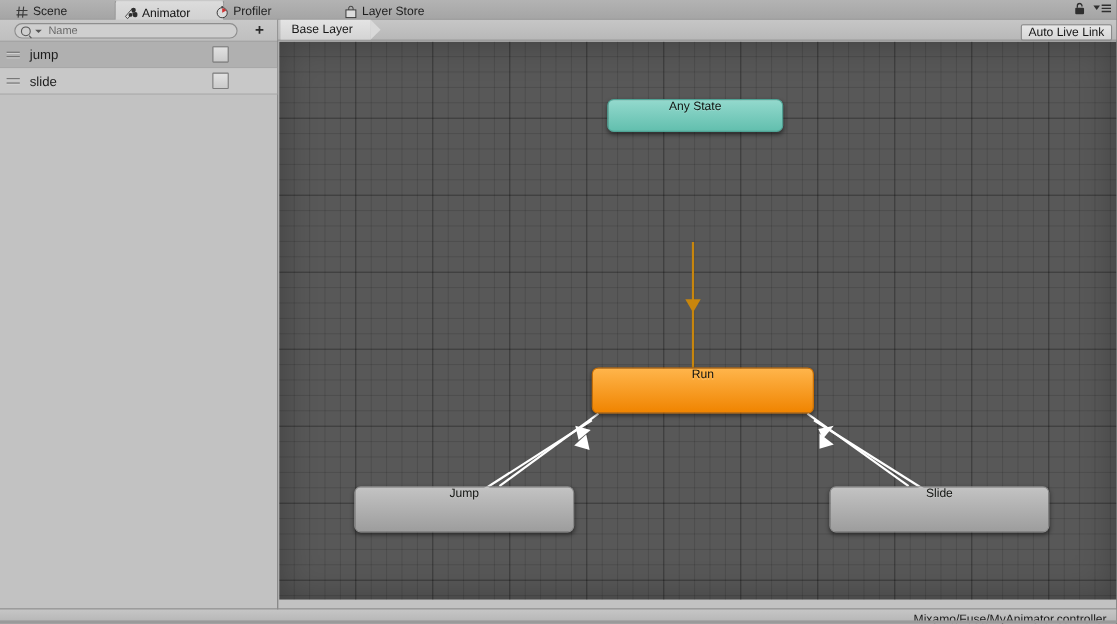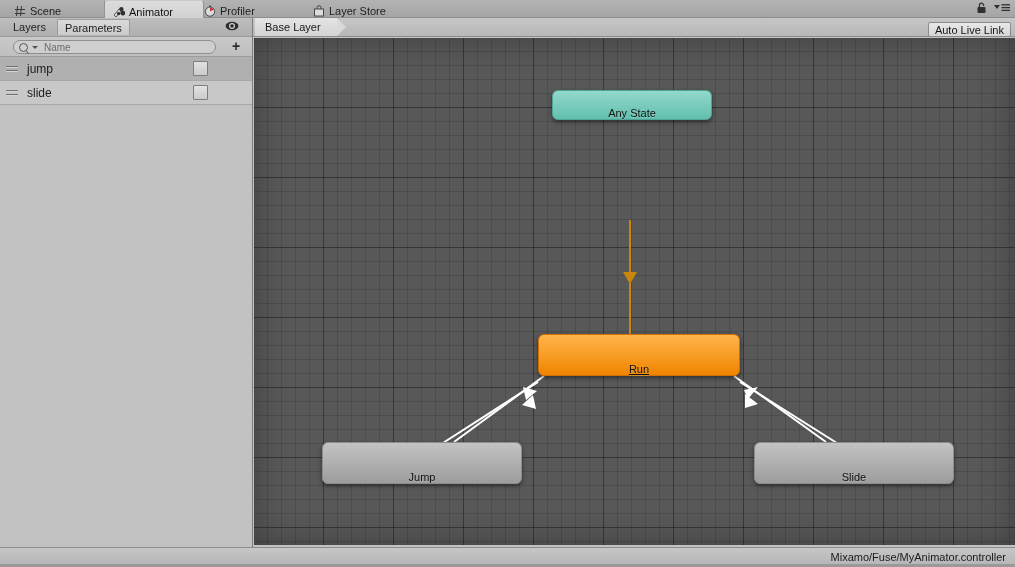--- a/index.html
+++ b/index.html
@@ -263,50 +263,49 @@
     position: absolute;
     inset: 0;
     pointer-events: none;
     box-shadow: inset 0 0 34px rgba(0,0,0,0.30);
   }
 
   .node {
     position: absolute;
     border-radius: 6px;
     display: flex;
-    align-items: flex-end;
+    align-items: flex-start;
     justify-content: center;
     font-size: 11px;
     color: #10120f;
     box-sizing: border-box;
     box-shadow: 0 2px 4px rgba(0,0,0,0.45);
     text-shadow: 0 1px 0 rgba(255,255,255,0.18);
   }
   .node.anystate {
     background: linear-gradient(#93d9cd, #62bfae);
     border: 1px solid #4fa496;
   }
   .node.entry {
     background: linear-gradient(#5ee052, #17c50d);
     border: 1px solid #14a10d;
   }
   .node.run {
     background: linear-gradient(#ffb54b, #f08400);
     border: 1px solid #cf7100;
-    text-decoration: underline;
   }
   .node.normal {
     background: linear-gradient(#c3c3c3, #9d9d9d);
     border: 1px solid #8d8d8d;
   }
 
   .statusbar {
     position: absolute;
     left: 0; bottom: 0;
-    width: 1015px; height: 20px;
+    width: 1015px; height: 14px;
     background: linear-gradient(#c6c6c6, #b4b4b4);
     border-top: 1px solid #8c8c8c;
     box-sizing: border-box;
   }
   .status-path {
     position: absolute;
     right: 9px; top: 3px;
     font-size: 11px;
     color: #1b1b1b;
     font-family: "Liberation Sans", sans-serif;
@@ -343,21 +342,21 @@
         <svg width="12" height="12" viewBox="0 0 12 12">
           <path d="M1 9 L7 2 L9 4 L3 11 Z" fill="#d9d9d9" stroke="#3a3a3a" stroke-width="0.8"></path>
           <circle cx="8.4" cy="3.2" r="2.1" fill="#2f2f2f"></circle>
           <circle cx="9.9" cy="7.2" r="2.4" fill="#2f2f2f"></circle>
           <circle cx="5.6" cy="7.6" r="1.7" fill="#2f2f2f"></circle>
         </svg>
       </span>
       <span>Animator</span>
     </div>
 
-    <div class="tab" style="left:196px;width:80px;">
+    <div class="tab" style="left:188px;width:80px;">
       <span class="tab-icon">
         <svg width="12" height="12" viewBox="0 0 12 12">
           <circle cx="6" cy="6.6" r="4.6" fill="#dcdcdc" stroke="#3a3a3a" stroke-width="0.9"></circle>
           <path d="M6 6.6 L6 2.4 A4.2 4.2 0 0 1 9.7 4.6 Z" fill="#c33"></path>
           <rect x="5.2" y="0.6" width="1.6" height="1.4" fill="#3a3a3a"></rect>
         </svg>
       </span>
       <span>Profiler</span>
     </div>
 
@@ -386,35 +385,20 @@
             <line x1="8.5" y1="4.6" x2="17" y2="4.6"></line>
             <line x1="8.5" y1="7.4" x2="17" y2="7.4"></line>
           </g>
         </svg>
       </span>
     </div>
   </div>
 
   <div class="leftpanel">
 
-    <div class="subtabbar">
-      <div class="subtab" style="left:6px;">
-        <span>Layers</span>
-      </div>
-      <div class="subtab active" style="left:57px;">
-        <span>Parameters</span>
-      </div>
-      <div class="eye-btn">
-        <svg width="16" height="12" viewBox="0 0 16 12">
-          <ellipse cx="8" cy="6" rx="6.4" ry="4.2" fill="#2e2e2e"></ellipse>
-          <ellipse cx="8" cy="6" rx="3" ry="3" fill="#cfcfcf"></ellipse>
-          <circle cx="8" cy="6" r="1.7" fill="#222"></circle>
-        </svg>
-      </div>
-    </div>
 
     <div class="searchrow">
       <div class="searchbox">
         <span class="mag"></span>
         <span class="tri-down"></span>
         <span style="margin-left:2px;">Name</span>
       </div>
       <div class="plus-btn">
         <span>+</span>
       </div>

